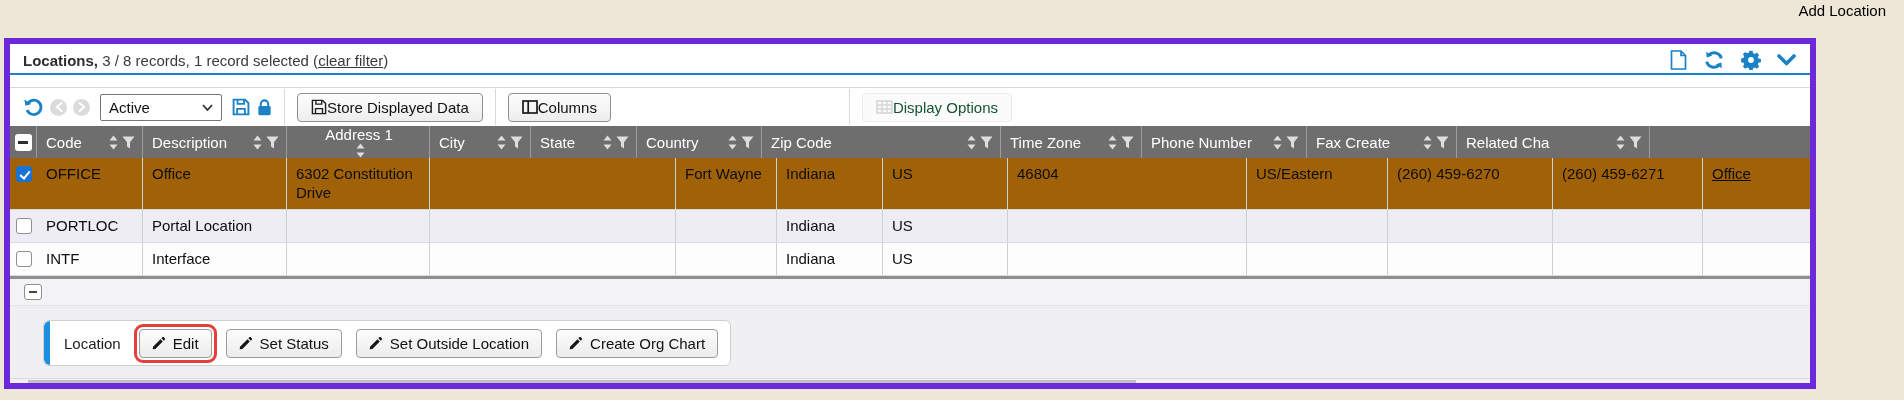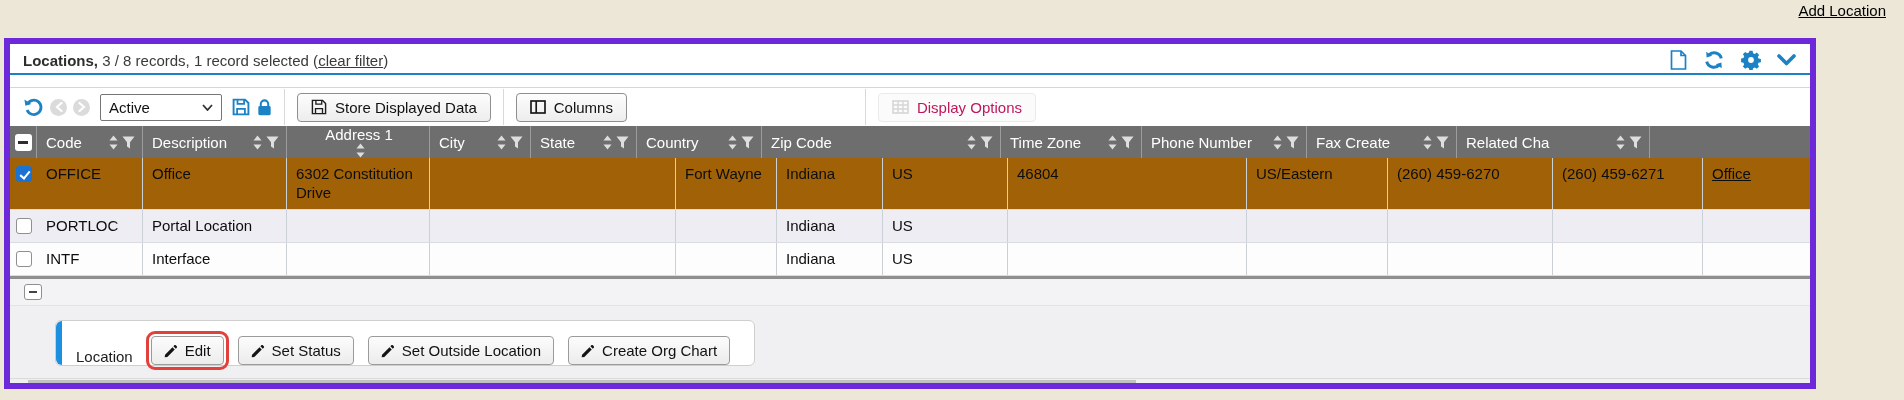--- a/index.html
+++ b/index.html
@@ -10,21 +10,21 @@
     font-family:"Liberation Sans", sans-serif;
     color:#111;
     position:relative;
   }
   :root { --accent:#1b82c6; --highlight:#e4403b; }
 
   
   .topbar { height:38px; position:relative; }
   .add-location {
     position:absolute; top:2px; right:18px;
-    font-size:15px; color:#000; text-decoration:underline; cursor:pointer;margin-left:41px;
+    font-size:15px; color:#000; cursor:pointer;margin-left:41px;
   }
 
   
   .panel {
     position:absolute; left:4px; top:38px; width:1812px; height:351px;
     background:#fff; border:6px solid #6d28d9; overflow:hidden;
   }
   .panel-titlebar {
     height:25px; padding:7px 14px 0 13px;
     display:flex; justify-content:space-between; align-items:center;
@@ -47,27 +47,27 @@
     margin-left:10px; width:122px; height:27px; background:#fff;
     border:1px solid #767676; border-radius:2px;
     display:flex; align-items:center; justify-content:space-between;
     padding:0 8px; font-size:15px; cursor:pointer;
   }
   .ic-gap { margin-left:10px; }
   .ic-gap-sm { margin-left:7px; }
   .vsep { width:1px; height:36px; background:#d9d9d9; margin:0 12px; }
   .vsep.big-gap { margin-left:238px; }
   .tb-btn {
-    display:flex; align-items:center; gap:8px; height:29px; padding:0 13px;
+    display:flex; align-items:center; height:29px; padding:0 13px;
     background:linear-gradient(#fdfdfd,#ededed);
     border:1px solid #8f8f8f; border-radius:4px;
     font-size:15px; color:#111; font-family:inherit; cursor:pointer; white-space:nowrap;
   }
   .tb-btn.disabled {
-    background:#fbfbfb; border-color:#eaeaea; color:#be185d; cursor:default;
+    background:#fbfbfb; border-color:#eaeaea; color:#14532d; cursor:default;
   }
 
   
   .grid { border-bottom:3px solid #8f8f8f; }
   .grid-header { display:flex; background:#6e6e6e; height:32px; overflow:hidden; }
   .cbcell {
     width:27px; flex:none; display:flex; justify-content:center;
     align-items:flex-start; padding-top:8px;
   }
   .grid-header .cbcell { align-items:center; padding-top:0; border-right:1px solid #9c9c9c; }
@@ -109,23 +109,23 @@
   .collapse-btn {
     width:18px; height:16px; margin-left:14px; background:#fff;
     border:1px solid #8f8f8f; border-radius:3px;
     display:flex; align-items:center; justify-content:center; cursor:pointer;
   }
   .collapse-btn .minus { width:8px; height:2px; background:#444; }
 
   
   .action-band { height:72px; background:#f0f0f2; padding:14px 0 0 33px; }
   .action-box {
-    position:relative; display:inline-flex; align-items:flex-end;
+    position:relative; display:inline-flex; align-items:center;
     height:46px; background:#fff; border:1px solid #cfcfcf; border-radius:6px;
-    padding:0 24px 0 20px; gap:12px;margin-left:12px;
+    padding:0 12px 0 20px; gap:12px;
   }
   .accent-bar {
     position:absolute; left:0; top:0; bottom:0; width:6px;
     background:#1d8fe0; border-radius:6px 0 0 6px;
   }
   .action-label { font-size:15px; color:#1c1c1c; margin-right:6px; }
   .action-buttons { display:flex; align-items:center; gap:14px; }
   .action-btn {
     display:flex; align-items:center; gap:7px; height:29px; padding:0 12px;
     background:linear-gradient(#fcfcfc,#ececec);

